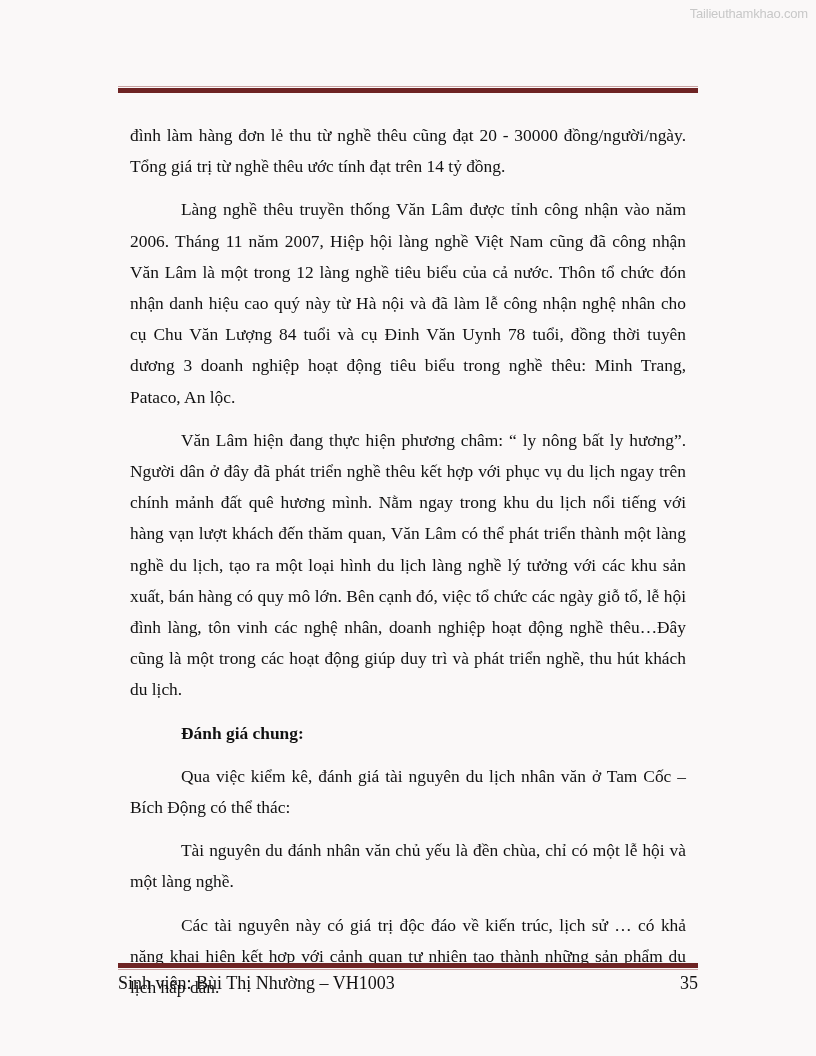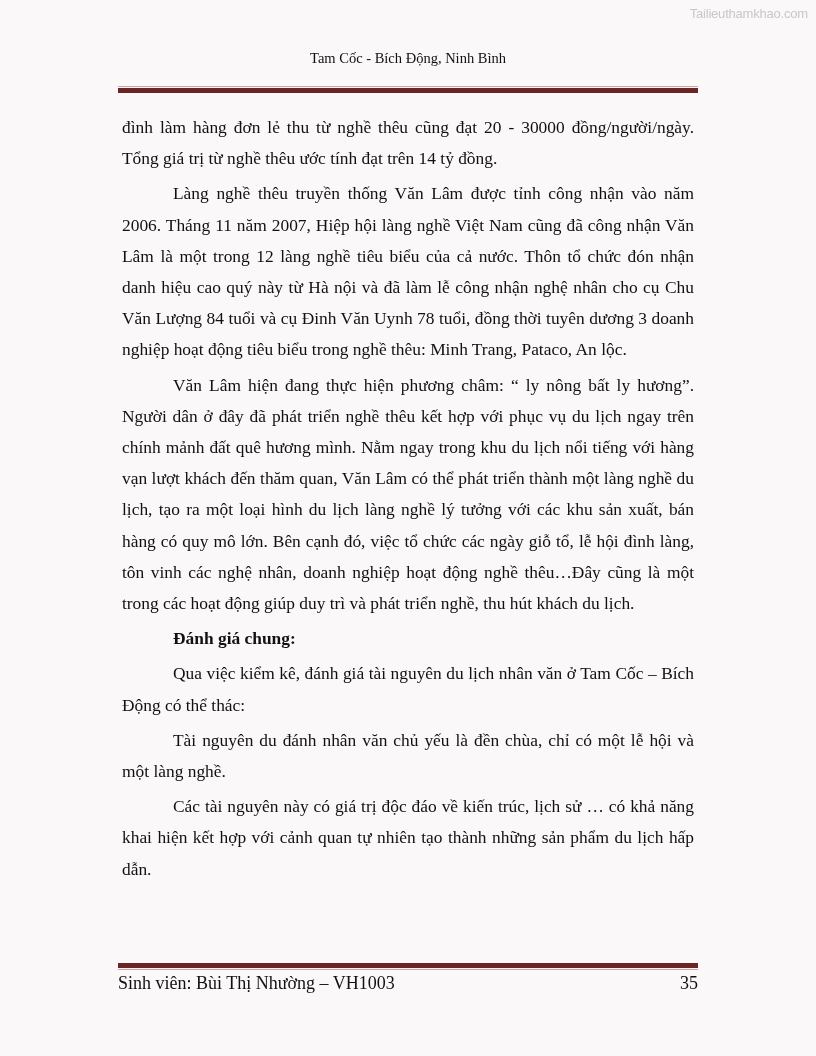--- a/index.html
+++ b/index.html
@@ -25,40 +25,39 @@
     .rule-top {
       position: absolute; top: 86px; left: 118px; width: 580px; height: 8px;
     }
     .rule-top .thin { position: absolute; top: 0; left: 0; right: 0; height: 1px; background: #c9a3a3; }
     .rule-top .thick { position: absolute; top: 2px; left: 0; right: 0; height: 5px; background: #6e2424; }
     .body-text {
       position: absolute; top: 108px; left: 118px; width: 580px;
       font-size: 17.4px; line-height: 31.2px;
       text-align: justify;
     }
-    .body-text p { margin: 4px; }
+    .body-text p { margin: 12px; }
     .indent { text-indent: 51px; }
     .bold { font-weight: bold; }
     .rule-bottom {
       position: absolute; top: 963px; left: 118px; width: 580px; height: 8px;
     }
     .rule-bottom .thick { position: absolute; top: 0; left: 0; right: 0; height: 5px; background: #6e2424; }
     .rule-bottom .thin { position: absolute; top: 6px; left: 0; right: 0; height: 1px; background: #c9a3a3; }
     .footer {
       position: absolute; top: 973px; left: 118px; width: 580px;
       font-size: 18px; display: flex; justify-content: space-between;
     }
   </style>
 </head>
 <body>
 
 <div class="watermark">Tailieuthamkhao.com</div>
 
 <div class="page-header">
-  <div>Tam Cốc - Bích Động, Ninh Bình</div>
 </div>
 
 <div class="rule-top">
   <div class="thin"></div>
   <div class="thick"></div>
 </div>
 
 <div class="body-text">
   <p>đình làm hàng đơn lẻ thu từ nghề thêu cũng đạt 20 - 30000 đồng/người/ngày. Tổng giá trị từ nghề thêu ước tính đạt trên 14 tỷ đồng.</p>
   <p class="indent">Làng nghề thêu truyền thống Văn Lâm được tỉnh công nhận vào năm 2006. Tháng 11 năm 2007, Hiệp hội làng nghề Việt Nam cũng đã công nhận Văn Lâm là một trong 12 làng nghề tiêu biểu của cả nước. Thôn tổ chức đón nhận danh hiệu cao quý này từ Hà nội và đã làm lễ công nhận nghệ nhân cho cụ Chu Văn Lượng 84 tuổi và cụ Đinh Văn Uynh 78 tuổi, đồng thời tuyên dương 3 doanh nghiệp hoạt động tiêu biểu trong nghề thêu: Minh Trang, Pataco, An lộc.</p>

